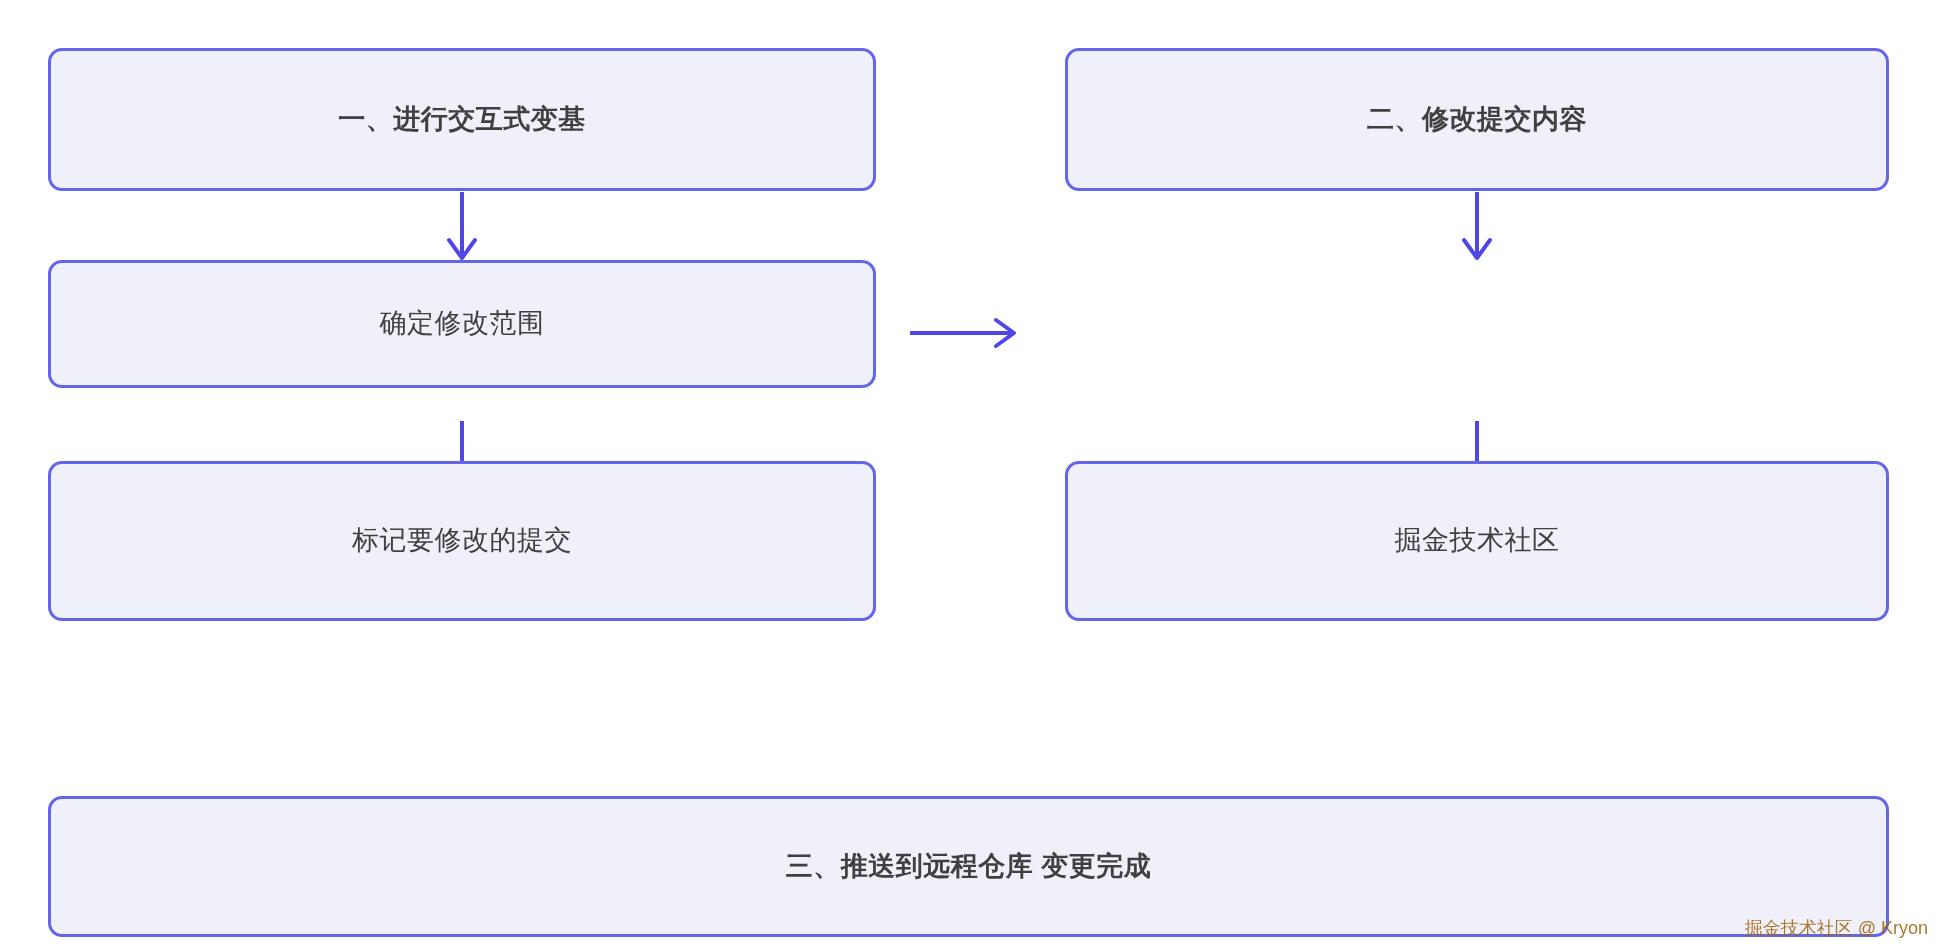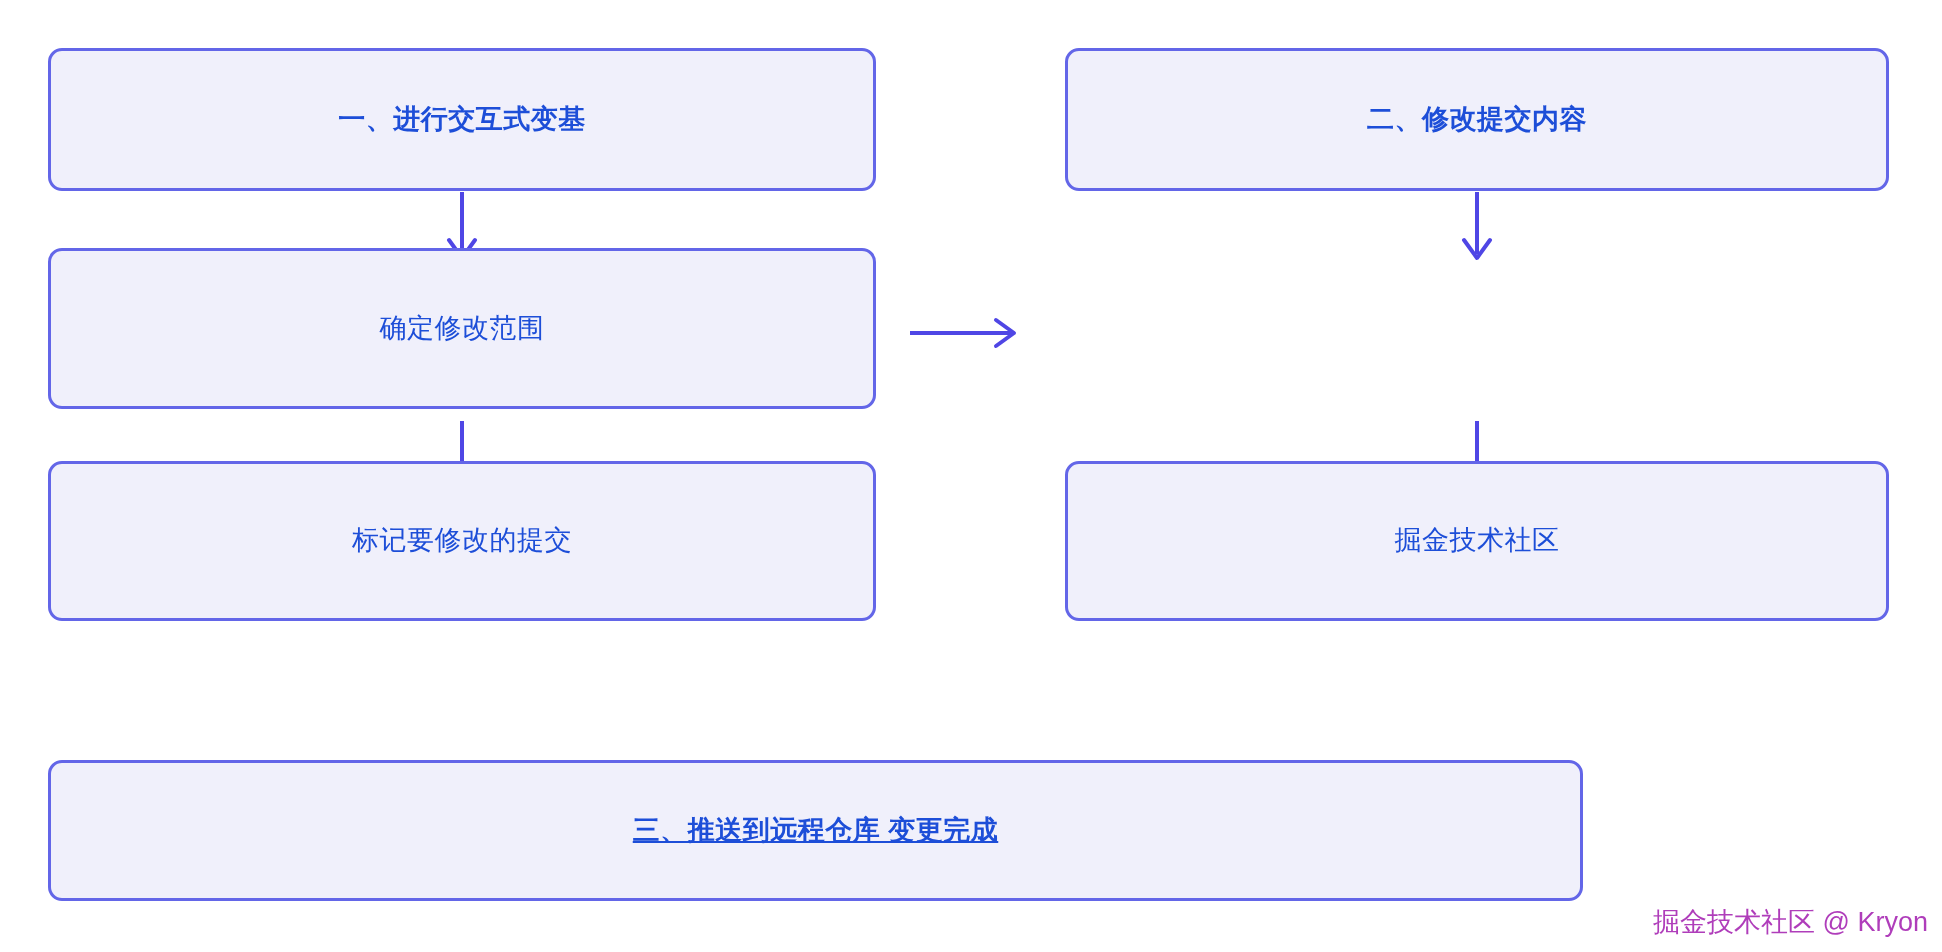--- a/index.html
+++ b/index.html
@@ -24,46 +24,45 @@
 
   .node {
     position: absolute;
     box-sizing: border-box;
     background: #f0f0fb;
     border: 3px solid #6366e8;
     border-radius: 14px;
     display: flex;
     align-items: center;
     justify-content: center;
-    color: #1d4ed8;
+    color: #404040;
   }
   .node .label {
     font-size: 27px;
     line-height: 1.3;
     letter-spacing: 0.5px;
     white-space: nowrap;
   }
   .node.header .label {
     font-weight: bold;
   }
 
   
   .col-left   { left: 48px;  width: 828px; }
   .col-right  { left: 1065px; width: 824px; }
 
   .row-1 { top: 48px;  height: 143px; }
-  .row-2 { top: 248px; height: 161px; justify-content: center; }
+  .row-2 { top: 260px; height: 128px; justify-content: center; }
   .row-3 { top: 461px; height: 160px; }
 
   .bottom-box {
     left: 48px;
-    top: 760px;
-    width: 1535px;
+    top: 796px;
+    width: 1841px;
     height: 141px;
-    text-decoration: underline;
   }
 
   
   .arrow-v {
     position: absolute;
     width: 40px;
     height: 70px;
   }
   .arrow-h {
     position: absolute;
@@ -83,22 +82,22 @@
   
   .arr-r1 { left: 1457px; top: 192px; }
   .arr-r2 { left: 1457px; top: 421px; }
   
   .arr-mid { left: 910px; top: 313px; }
 
   .watermark {
     position: absolute;
     right: 14px;
     bottom: 12px;
-    font-size: 27px;
-    color: #a21caf;
+    font-size: 18px;
+    color: #a16207;
     opacity: 0.85;
     white-space: nowrap;
     font-family: "Liberation Sans", "DejaVu Sans", sans-serif;
   }
 </style>
 </head>
 <body>
 
 <div id="canvas">
 

